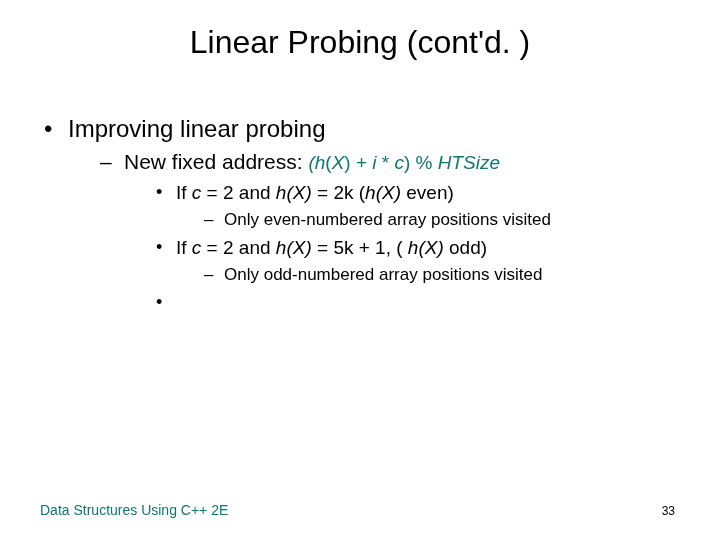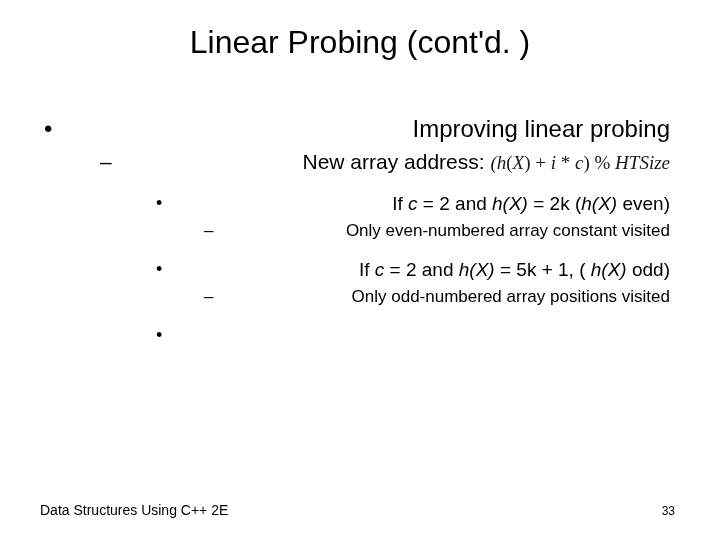--- a/index.html
+++ b/index.html
@@ -26,21 +26,20 @@
     text-align: center;
     font-size: 32px;
     font-weight: normal;
   }
   .body {
     position: absolute;
     top: 115px;
     left: 40px;
     right: 50px;
     font-size: 20px;
-    text-align: right;
   }
   ul { list-style: none; padding: 0; margin: 0; }
   li { margin: 0; padding: 0; }
 
   
   .lvl1 > li {
     position: relative;
     padding-left: 28px;
     font-size: 24px;
     margin-bottom: 6px;
@@ -70,21 +69,21 @@
   }
   .lvl2-wrap {
     margin-left: 26px;
   }
 
   
   .lvl3 > li {
     position: relative;
     padding-left: 26px;
     font-size: 19px;
-    margin-top: 17px;
+    margin-top: 6px;
   }
   .lvl3 > li::before {
     content: "•";
     position: absolute;
     left: 6px;
     top: 0;
     font-size: 18px;
   }
   .lvl3-wrap {
     margin-left: 26px;
@@ -101,34 +100,34 @@
     content: "–";
     position: absolute;
     left: 4px;
     top: 0;
   }
   .lvl4-wrap {
     margin-left: 24px;
   }
 
   .formula {
-    font-family: Liberation Serif, serif;
+    font-family: Liberation Sans, sans-serif;
     font-style: normal;
-    color: #0f172a;
+    color: #0f766e;
     font-size: 19px;
     vertical-align: baseline;
   }
   .i { font-style: italic; }
 
   .footer-left {
     position: absolute;
     bottom: 22px;
     left: 40px;
     font-size: 14px;
-    color: #000000;
+    color: #0f766e;
   }
   .footer-right {
     position: absolute;
     bottom: 22px;
     right: 45px;
     font-size: 12px;
     color: #000;
   }
 </style>
 </head>
@@ -139,30 +138,30 @@
   <div class="title">Linear Probing (cont'd. )</div>
 
   <div class="body">
     <ul class="lvl1">
       <li>
         <span>Improving linear probing</span>
 
         <div class="lvl2-wrap">
           <ul class="lvl2">
             <li>
-              <span>New array address: </span><span class="formula"><span class="i">(h</span>(<span class="i">X</span>) + <span class="i">i</span> * <span class="i">c</span>) % <span class="i">HTSize</span></span>
+              <span>New fixed address: </span><span class="formula"><span class="i">(h</span>(<span class="i">X</span>) + <span class="i">i</span> * <span class="i">c</span>) % <span class="i">HTSize</span></span>
 
               <div class="lvl3-wrap">
                 <ul class="lvl3">
                   <li>
                     <span>If </span><span class="i">c</span><span> = 2 and </span><span class="i">h(X)</span><span> = 2k (</span><span class="i">h(X)</span><span> even)</span>
                     <div class="lvl4-wrap">
                       <ul class="lvl4">
                         <li>
-                          <span>Only even-numbered array constant visited</span>
+                          <span>Only even-numbered array positions visited</span>
                         </li>
                       </ul>
                     </div>
                   </li>
 
                   <li>
                     <span>If </span><span class="i">c</span><span> = 2 and </span><span class="i">h(X)</span><span> = 5k + 1, ( </span><span class="i">h(X)</span><span> odd)</span>
                     <div class="lvl4-wrap">
                       <ul class="lvl4">
                         <li>

